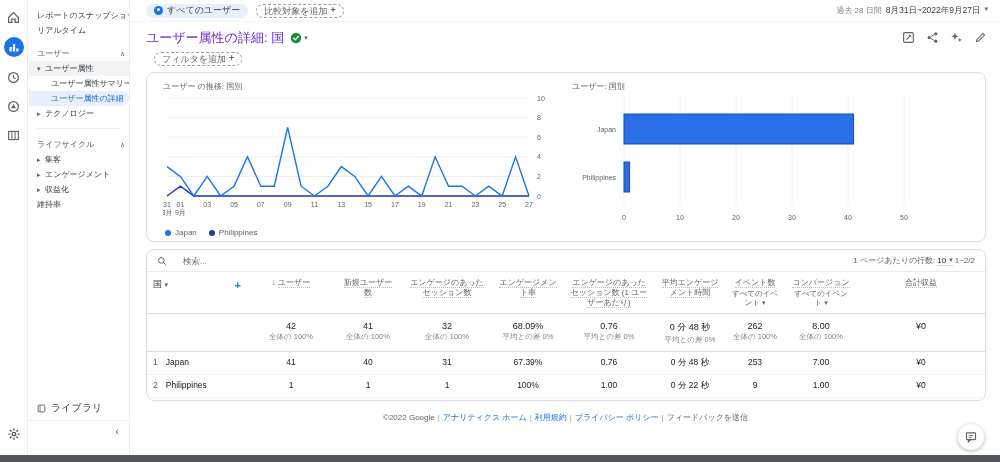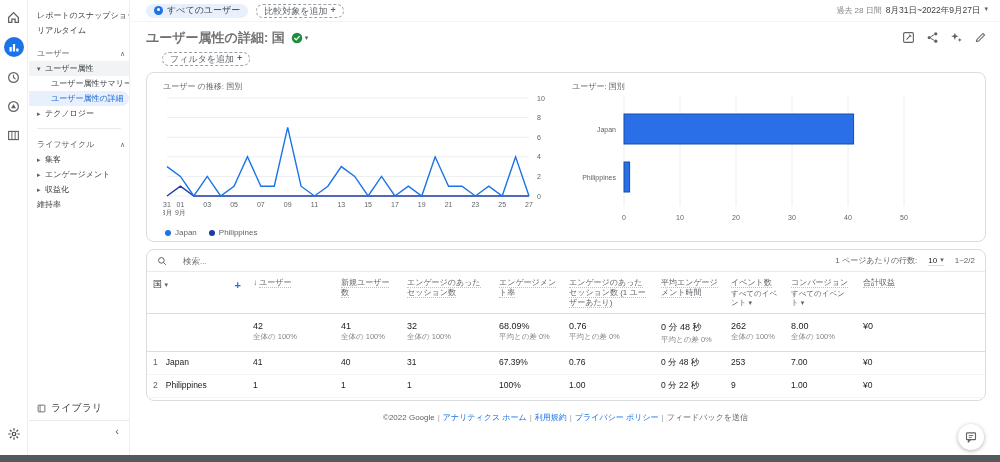--- a/index.html
+++ b/index.html
@@ -32,41 +32,41 @@
 .chip{display:flex;align-items:center;gap:4px;background:#e8f0fe;border-radius:9px;height:14px;padding:0 8px;color:#444746;cursor:pointer}
 .chip .dot{width:9px;height:9px;border-radius:50%;background:#1a73e8;position:relative}
 .chip .dot:after{content:"";position:absolute;left:3px;top:2px;width:3px;height:3px;border-radius:50%;background:#fff}
 .chip-dashed{border:1px dashed #9aa0a6;border-radius:9px;height:14px;display:flex;gap:3px;padding:0 7px;margin-left:8px;color:#5f6368;cursor:pointer}
 .plus{color:#5f6368;font-weight:bold}
 .daterange{margin-left:auto;display:flex;align-items:flex-start;gap:4px;cursor:pointer}
 .daterange .pre{color:#80868b;font-size:8px}
 .daterange .val{color:#3c4043;font-size:8.5px}
 .caret{color:#5f6368;font-size:7px}
 .titlebar{display:flex;align-items:center;padding:7px 12px 2px 15px}
-.pagetitle{font-size:13px;font-weight:bold;color:#737373}
+.pagetitle{font-size:13px;font-weight:normal;color:#6d28d9}
 .qcheck{display:flex;align-items:center;gap:2px;margin-left:6px;cursor:pointer}
 .actions{margin-left:auto;display:flex;gap:10px}
 .actions .aic{width:14px;height:14px;color:#5f6368;cursor:pointer}
 .filterrow{padding:3px 0 6px 15px}
 
 .card{border:1px solid #dadce0;border-radius:8px;margin:0 14px 0 15px;background:#fff}
 .charts{display:flex;padding:8px 10px 4px 10px;height:170px}
 .chartblock{flex:1;min-width:0;padding:0 6px}
 .charttitle{color:#5f6368;font-size:8px;}
 .legend{display:flex;gap:12px;margin-top:2px;padding-left:2px}
 .legend .li{display:flex;align-items:center;gap:4px;color:#5f6368;font-size:8px}
 .legend .ld{width:6px;height:6px;border-radius:50%}
 
 .tcard{margin-top:7px;padding-bottom:2px}
 .searchrow{display:flex;align-items:center;height:22px;padding:0 10px;border-bottom:1px solid #e8eaed}
 .searchrow input{border:0;outline:0;font-size:8.5px;color:#202124;margin-left:16px;width:120px;font-family:Liberation Serif, serif}
-.pager{margin-left:auto;display:flex;align-items:center;gap:11px;color:#5f6368;font-size:8px}
+.pager{margin-left:auto;display:flex;align-items:center;gap:2px;color:#5f6368;font-size:8px}
 .pager .rpp{display:flex;align-items:center;gap:3px;border-bottom:1px solid #dadce0;cursor:pointer;color:#202124}
 .trow{display:grid;grid-template-columns:100px 88px 66px 92px 70px 92px 70px 60px 72px 1fr;align-items:start}
-.trow>div{padding:2px 6px;text-align:left;min-width:0}
+.trow>div{padding:2px 6px;text-align:center;min-width:0}
 .trow>div:first-child{text-align:left}
 .thead{border-bottom:1px solid #dadce0;padding-top:4px;padding-bottom:3px}
 .thead .hl2{color:#5f6368;font-size:8px;line-height:1.25}
 .thead .lbl{border-bottom:1px dotted #bdc1c6;cursor:pointer}
 .thead .sub{color:#5f6368;font-size:7.5px;margin-top:1px;cursor:pointer}
 .dimhead{display:flex;align-items:center;gap:4px}
 .dimhead .dim{color:#3c4043;cursor:pointer}
 .dimhead .addcol{color:#1a73e8;font-size:11px;font-weight:bold;margin-left:auto;cursor:pointer}
 .sortarr{color:#5f6368;margin-right:2px}
 .totals{border-bottom:1px solid #dadce0;padding:5px 0 4px 0}
@@ -236,21 +236,21 @@
       </span>
       <span class="aic">
         <svg width="13" height="13" viewBox="0 0 16 16">
             <path d="M3 13 L3.6 10.4 L11 3 L13 5 L5.6 12.4 Z" fill="none" stroke="#5f6368" stroke-width="1.3"></path>
           </svg>
       </span>
     </div>
   </div>
 
   <div class="filterrow">
-    <span class="chip-dashed" style="display:inline-flex;margin-left:16px">
+    <span class="chip-dashed" style="display:inline-flex;margin-left:8px">
       <span>フィルタを追加</span>
       <span class="plus">+</span>
     </span>
   </div>
 
   <div class="card charts">
     <div class="chartblock">
       <div class="charttitle">ユーザー の推移: 国別</div>
       <svg id="linechart" width="400" height="134">
           <line x1="4" x2="366" y1="104" y2="104" stroke="#eceef0" stroke-width="1"></line>

